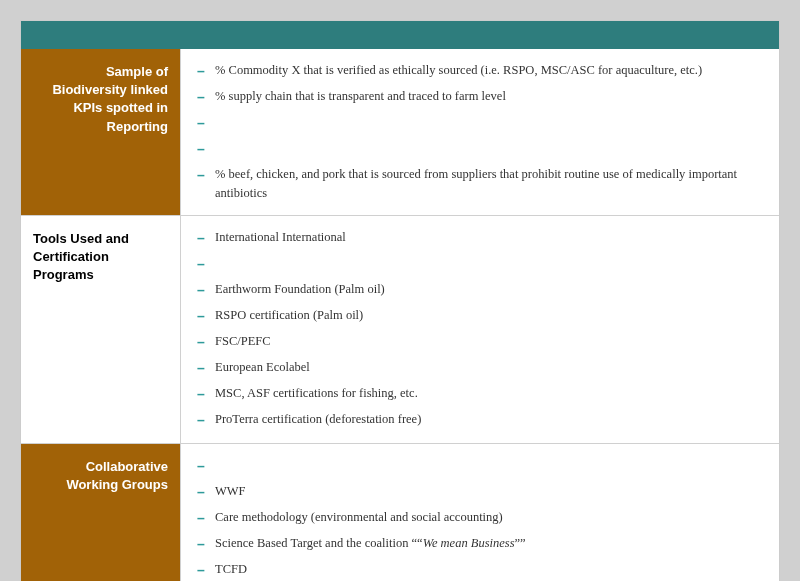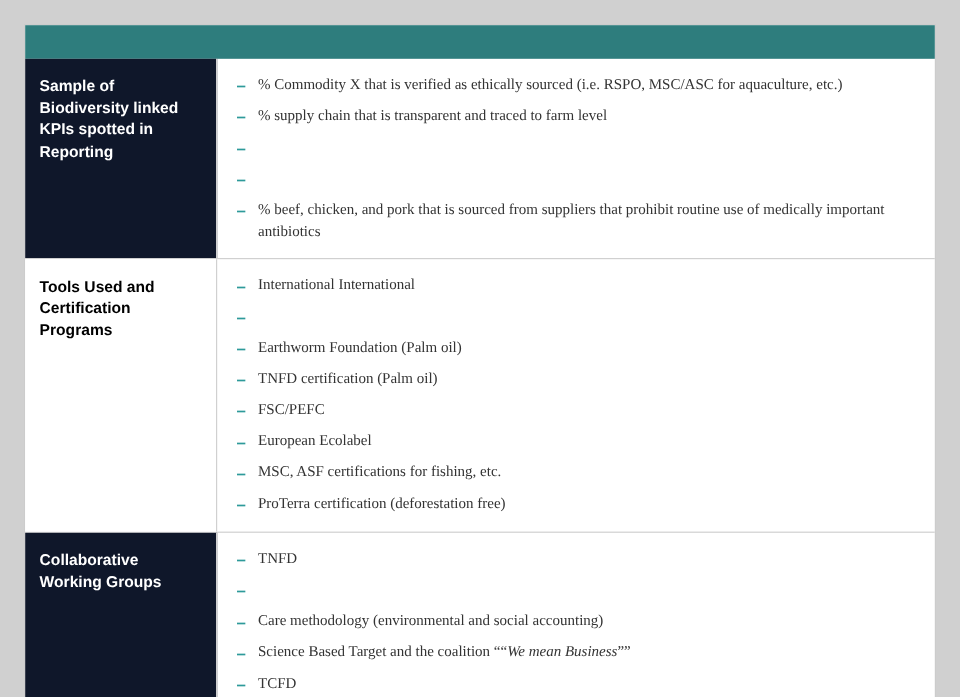--- a/index.html
+++ b/index.html
@@ -53,22 +53,23 @@
       background: #ffffff;
       padding: 14px 12px;
       font-size: 13px;
       font-weight: bold;
       color: #000000;
       line-height: 1.4;
       border-right: 1px solid #d0d0d0;
     }
 
     .row-header.teal {
-      background: #0f172a;
+      background: #a16207;
       color: #fff;
+      text-align: right;
     }
 
     .row-content {
       flex: 1;
       padding: 12px 16px;
       font-size: 12.5px;
       color: #333;
       line-height: 1.5;
     }
 
@@ -148,21 +149,21 @@
               </li>
               <li>
                 <span class="dash">–</span>
               </li>
               <li>
                 <span class="dash">–</span>
                 <span class="item-text">Earthworm Foundation (Palm oil)</span>
               </li>
               <li>
                 <span class="dash">–</span>
-                <span class="item-text">TNFD certification (Palm oil)</span>
+                <span class="item-text">RSPO certification (Palm oil)</span>
               </li>
               <li>
                 <span class="dash">–</span>
                 <span class="item-text">FSC/PEFC</span>
               </li>
               <li>
                 <span class="dash">–</span>
                 <span class="item-text">European Ecolabel</span>
               </li>
               <li>
@@ -175,24 +176,24 @@
               </li>
             </ul>
           </div>
         </div>
         <div class="row">
           <div class="row-header teal">Collaborative Working Groups</div>
           <div class="row-content">
             <ul class="bullet-list">
               <li>
                 <span class="dash">–</span>
-                <span class="item-text">TNFD</span>
-              </li>
-              <li>
-                <span class="dash">–</span>
+              </li>
+              <li>
+                <span class="dash">–</span>
+                <span class="item-text">WWF</span>
               </li>
               <li>
                 <span class="dash">–</span>
                 <span class="item-text">Care methodology (environmental and social accounting)</span>
               </li>
               <li>
                 <span class="dash">–</span>
                 <span class="item-text">Science Based Target and the coalition ““<em>We mean Business</em>””</span>
               </li>
               <li>

